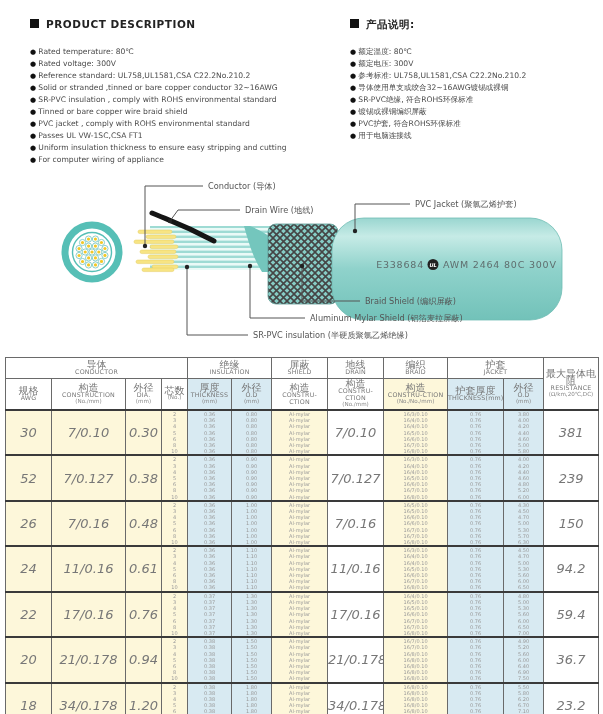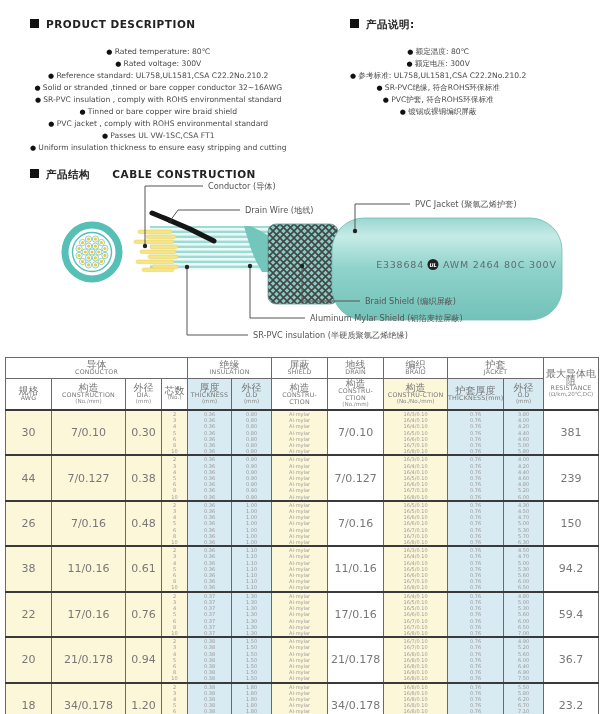--- a/index.html
+++ b/index.html
@@ -2,36 +2,36 @@
 <html><head>
 <meta charset="utf-8">
 <style>
   html,body{margin:0;padding:0;background:#ffffff;}
   #page{position:relative;width:603px;height:714px;background:#fff;overflow:hidden;
         font-family:"DejaVu Sans",sans-serif;color:#555;}
   
   .sec-title{position:absolute;font-size:10.5px;font-weight:bold;color:#222;letter-spacing:.5px;white-space:nowrap;}
   .sq{display:inline-block;width:9px;height:9px;background:#111;margin-right:7px;}
   ul.bullets{position:absolute;margin:0;padding:0;list-style:none;}
-  ul.bullets li{font-size:7.6px;line-height:11px;color:#4a4a4a;white-space:nowrap;text-align:center;}
+  ul.bullets li{font-size:7.6px;line-height:11px;color:#4a4a4a;white-space:nowrap;}
   ul.bullets li::before{content:"● ";font-size:7px;color:#111;}
   
   #diagram{position:absolute;left:0;top:163px;width:603px;height:196px;}
   
   #spec{position:absolute;left:5px;top:357px;width:593px;border-collapse:collapse;table-layout:fixed;}
   #spec td,#spec th{border:1px solid #6a6a6a;padding:0;vertical-align:middle;text-align:center;overflow:hidden;}
   #spec tr.data-row td{border-top:2px solid #3a3a3a;}
   #spec tr.sub-hdr th{border-bottom:2px solid #3a3a3a;}
   .hdr-cn{font-size:10px;line-height:7px;color:#777;font-weight:normal;display:block;}
   .hdr-en{font-size:6.3px;line-height:7px;color:#777;font-weight:normal;display:block;letter-spacing:.2px;}
   .hdr-unit{font-size:5.6px;line-height:6.5px;color:#888;font-weight:normal;display:block;}
   .bg-cream{background:#fdf7da;}
   .bg-blue{background:#d8eaf2;}
   .bg-white{background:#ffffff;}
-  .cell-single{font-size:11px;color:#777;}
+  .cell-single{font-size:13px;color:#777;font-style:italic;}
   .cell-multi{font-size:5px;line-height:6.2px;color:#999;white-space:pre-line;}
   .grp-row th{height:20px;}
   .sub-row th{height:30px;}
   #spec tr.data-row{height:44px;}
 </style>
 </head>
 <body>
 
 <div id="page">
 
@@ -41,39 +41,37 @@
   <ul class="bullets" style="left:30px;top:46px;" id="bullets-en">
       <li>Rated temperature: 80℃</li>
       <li>Rated voltage: 300V</li>
       <li>Reference standard: UL758,UL1581,CSA C22.2No.210.2</li>
       <li>Solid or stranded ,tinned or bare copper conductor 32~16AWG</li>
       <li>SR-PVC insulation , comply with ROHS environmental standard</li>
       <li>Tinned or bare copper wire braid shield</li>
       <li>PVC jacket , comply with ROHS environmental standard</li>
       <li>Passes UL VW-1SC,CSA FT1</li>
       <li>Uniform insulation thickness to ensure easy stripping and cutting</li>
+      <li>For computer wiring of appliance</li>
     </ul>
 
   <div class="sec-title" style="left:350px;top:18px;">
     <span class="sq"></span><span>产品说明:</span>
   </div>
   <ul class="bullets" style="left:350px;top:46px;" id="bullets-cn">
       <li>额定温度: 80℃</li>
       <li>额定电压: 300V</li>
       <li>参考标准: UL758,UL1581,CSA C22.2No.210.2</li>
+      <li>导体使用单支或绞合32~16AWG镀锡或裸铜</li>
       <li>SR-PVC绝缘, 符合ROHS环保标准</li>
+      <li>镀锡或裸铜编织屏蔽</li>
       <li>PVC护套, 符合ROHS环保标准</li>
-      <li>镀锡或裸铜编织屏蔽</li>
+      <li>用于电脑连接线</li>
     </ul>
 
-  <div class="sec-title" style="left:30px;top:168px;">
-    <span class="sq"></span><span>产品结构</span>
-    <span style="display:inline-block;width:14px;"></span>
-    <span>CABLE  CONSTRUCTION</span>
-  </div>
 
   <svg id="diagram" viewBox="0 163 603 196">
     <defs>
       <pattern id="wirestripes" width="6" height="5" patternUnits="userSpaceOnUse">
         <rect width="6" height="5" fill="#eafaf7"></rect>
         <rect width="6" height="2.4" y="0.6" fill="#9edbd4"></rect>
       </pattern>
       <pattern id="meshpat" width="7" height="7" patternUnits="userSpaceOnUse">
         <rect width="7" height="7" fill="#86ccc5"></rect>
         <path d="M0,0 L7,7 M7,0 L0,7" stroke="#454545" stroke-width="1.6"></path>
@@ -337,21 +335,21 @@
           <td class="cell-multi bg-blue">3.80
 4.00
 4.20
 4.40
 4.60
 5.00
 5.80</td>
           <td class="cell-single bg-white">381</td>
         </tr>
         <tr class="data-row">
-          <td class="cell-single bg-cream">44</td>
+          <td class="cell-single bg-cream">52</td>
           <td class="cell-single bg-cream">7/0.127</td>
           <td class="cell-single bg-cream">0.38</td>
           <td class="cell-multi bg-cream">2
 3
 4
 5
 6
 8
 10</td>
           <td class="cell-multi bg-blue">0.36
@@ -449,21 +447,21 @@
           <td class="cell-multi bg-blue">4.30
 4.50
 4.70
 5.00
 5.30
 5.70
 6.30</td>
           <td class="cell-single bg-white">150</td>
         </tr>
         <tr class="data-row">
-          <td class="cell-single bg-cream">38</td>
+          <td class="cell-single bg-cream">24</td>
           <td class="cell-single bg-cream">11/0.16</td>
           <td class="cell-single bg-cream">0.61</td>
           <td class="cell-multi bg-cream">2
 3
 4
 5
 6
 8
 10</td>
           <td class="cell-multi bg-blue">0.36

